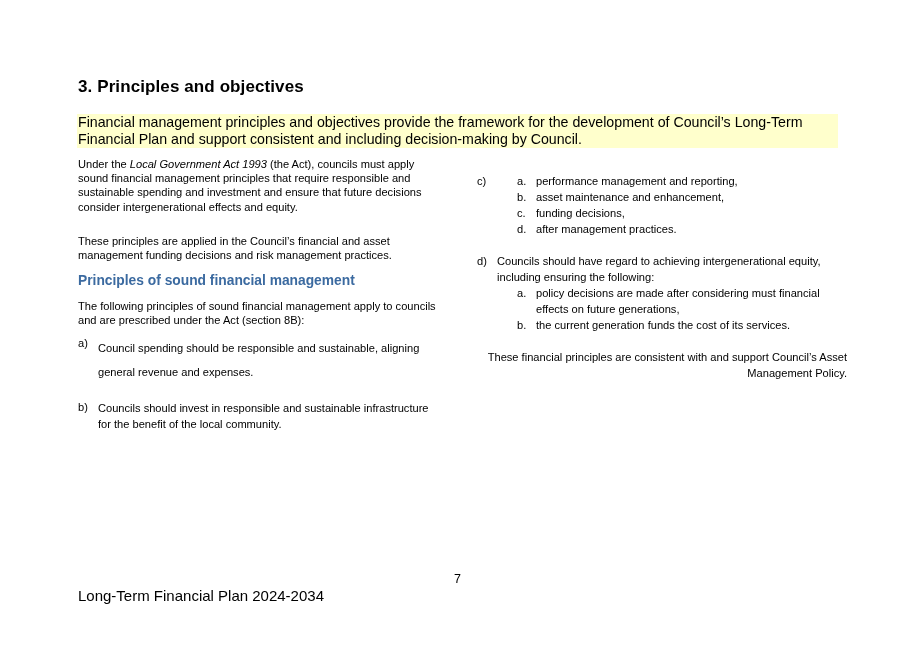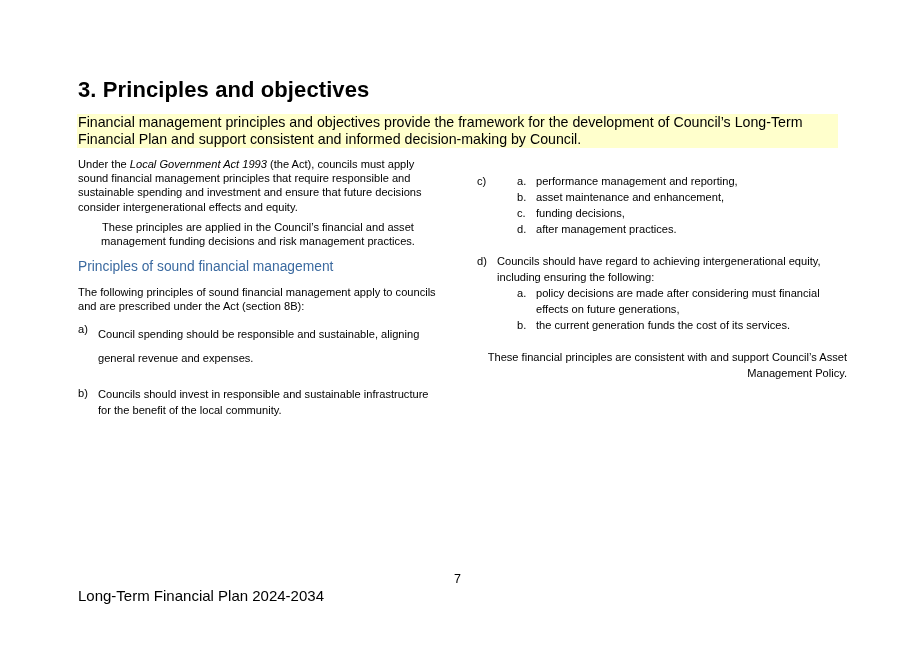--- a/index.html
+++ b/index.html
@@ -12,21 +12,21 @@
       height: 647px;
       position: relative;
       overflow: hidden;
       font-family: "Liberation Sans", sans-serif;
       color: #000000;
     }
     .page-title {
       position: absolute;
       left: 78px;
       top: 77px;
-      font-size: 22px;
+      font-size: 17px;
       font-weight: bold;
       margin: 0;
       letter-spacing: 0.1px;
     }
     .lead {
       position: absolute;
       left: 77px;
       top: 114px;
       width: 761px;
       height: 34px;
@@ -47,27 +47,27 @@
       width: 360px;
     }
     .col-right {
       left: 477px;
       top: 173px;
       width: 370px;
     }
     .para {
       margin: 0;
     }
-    .gap-8 { margin-top: 6px; text-align: center; }
+    .gap-8 { margin-top: 20px; }
     .subheading {
       color: #3b6aa0;
       font-size: 13.8px;
       line-height: 17px;
       margin: 10px 0 0 0;
-      font-weight: normal;
+      font-weight: bold;
     }
     .list-item {
       display: flex;
       margin: 0;
     }
     .list-item .marker {
       width: 20px;
       flex: 0 0 20px;
     }
     .list-item .text {
@@ -98,21 +98,21 @@
       left: 78px;
       top: 587px;
       font-size: 15px;
     }
   </style>
 </head>
 <body>
 
 <h1 class="page-title">3. Principles and objectives</h1>
 
-<div class="lead">Financial management principles and objectives provide the framework for the development of Council’s Long-Term Financial Plan and support consistent and informed decision-making by Council.</div>
+<div class="lead">Financial management principles and objectives provide the framework for the development of Council’s Long-Term Financial Plan and support consistent and including decision-making by Council.</div>
 
 <div class="col col-left">
   <p class="para"><span>Under the </span><em>Local Government Act 1993</em><span> (the Act), councils must apply sound financial management principles that require responsible and sustainable spending and investment and ensure that future decisions consider intergenerational effects and equity.</span></p>
 
   <p class="para gap-8">These principles are applied in the Council’s financial and asset management funding decisions and risk management practices.</p>
 
   <h2 class="subheading">Principles of sound financial management</h2>
 
   <p class="para" style="margin-top:10px;">The following principles of sound financial management apply to councils and are prescribed under the Act (section 8B):</p>
 

